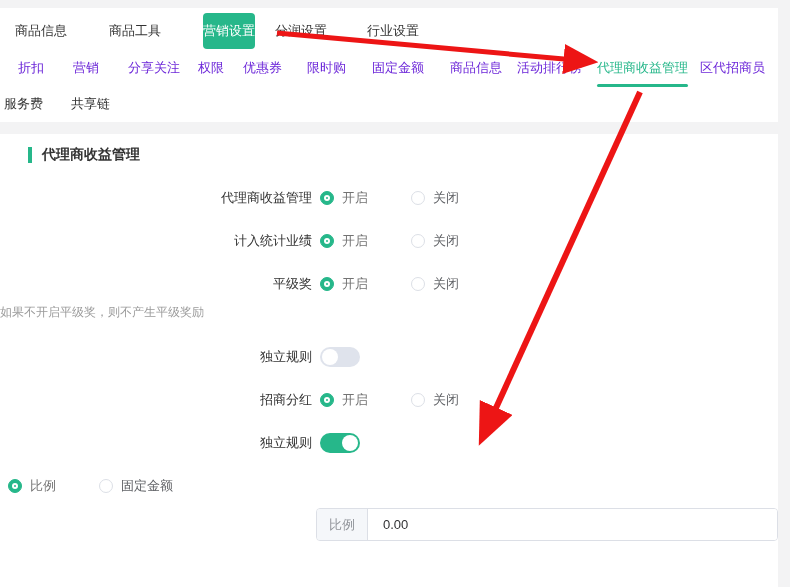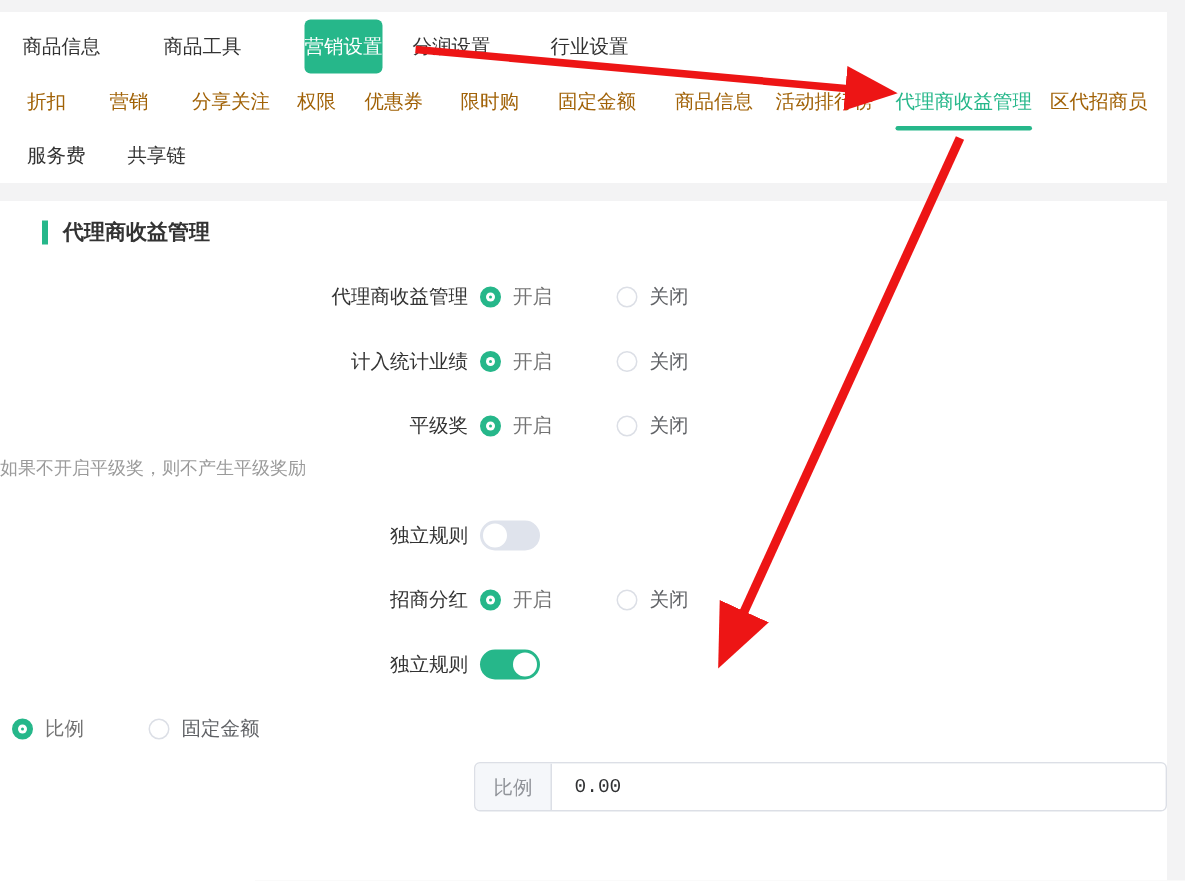--- a/index.html
+++ b/index.html
@@ -20,31 +20,31 @@
   .tabs-primary { display:flex; align-items:center; height:44px; padding-top:2px; }
   .tab-p { color:#333; cursor:pointer; white-space:nowrap; }
   .tab-p.t0 { margin-left:15px; }
   .tab-p.t1 { margin-left:42px; }
   .tab-p.t2 { margin-left:42px; background:#26b78a; color:#fff; padding:9px 0; border-radius:4px; }
   .tab-p.t3 { margin-left:20px; }
   .tab-p.t4 { margin-left:40px; }
 
   
   .tabs-secondary { display:flex; align-items:center; height:30px; margin-top:2px; }
-  .tab-s { position:relative; color:#a16207; cursor:pointer; white-space:nowrap; padding-bottom:2px; }
+  .tab-s { position:relative; color:#6d28d9; cursor:pointer; white-space:nowrap; padding-bottom:2px; }
   .tab-s.active { color:#26b78a; }
   .tab-s.active::after { content:""; position:absolute; left:0; right:0; bottom:-8px; height:3px; background:#26b78a; border-radius:2px; }
   .tab-s.s0{margin-left:18px}.tab-s.s1{margin-left:29px}.tab-s.s2{margin-left:29px}
   .tab-s.s3{margin-left:18px}.tab-s.s4{margin-left:19px}.tab-s.s5{margin-left:25px}
   .tab-s.s6{margin-left:26px}.tab-s.s7{margin-left:26px}.tab-s.s8{margin-left:15px}
   .tab-s.s9{margin-left:15px}.tab-s.s10{margin-left:12px}
 
   .tabs-tertiary { display:flex; align-items:center; height:32px; margin-top:4px; }
   .tab-t { cursor:pointer; white-space:nowrap; }
-  .tab-t.u0{margin-left:18px}.tab-t.u1{margin-left:28px}
+  .tab-t.u0{margin-left:4px}.tab-t.u1{margin-left:28px}
 
   
   .section-title { display:flex; align-items:center; margin:12px 0 0 28px; }
   .section-bar { width:4px; height:16px; background:#26b78a; margin-right:10px; }
   .section-text { font-weight:bold; font-size:14px; color:#333; }
 
   
   .form { margin-top:20px; }
   .form-row { display:flex; align-items:center; min-height:28px; margin-bottom:15px; }
   .form-label { width:312px; text-align:right; color:#333; padding-right:0; flex:none; }
@@ -67,21 +67,21 @@
   .switch.on::after { left:auto; right:2px; }
 
   .hint-row { margin:-7px 0 18px 0; display:flex; }
   .hint-spacer { width:320px; flex:none; }
   .hint-text { color:#9a9a9a; font-size:12px; }
 
   
   .input-row { display:flex; margin-left:316px; margin-top:0; }
   .input-group { display:flex; width:472px; height:33px; border:1px solid #dcdfe6; border-radius:4px; overflow:hidden; background:#fff; }
   .input-prepend { background:#f5f7fa; color:#909399; border-right:1px solid #dcdfe6; display:flex; align-items:center; padding:0 12px; flex:none; }
-  .input-group input { border:none; outline:none; flex:1; padding:0 15px; font-size:13px; color:#303133; font-family:Liberation Mono, monospace; }
+  .input-group input { border:none; outline:none; flex:1; padding:0 15px; font-size:13px; color:#303133; font-family:Liberation Sans, sans-serif; }
 
   
   .arrows { position:absolute; left:0; top:0; width:790px; height:587px; pointer-events:none; z-index:10; }
 </style>
 </head>
 <body>
 
 <div class="panel panel-top">
   <div class="tabs-primary">
     <span class="tab-p t0">商品信息</span>

